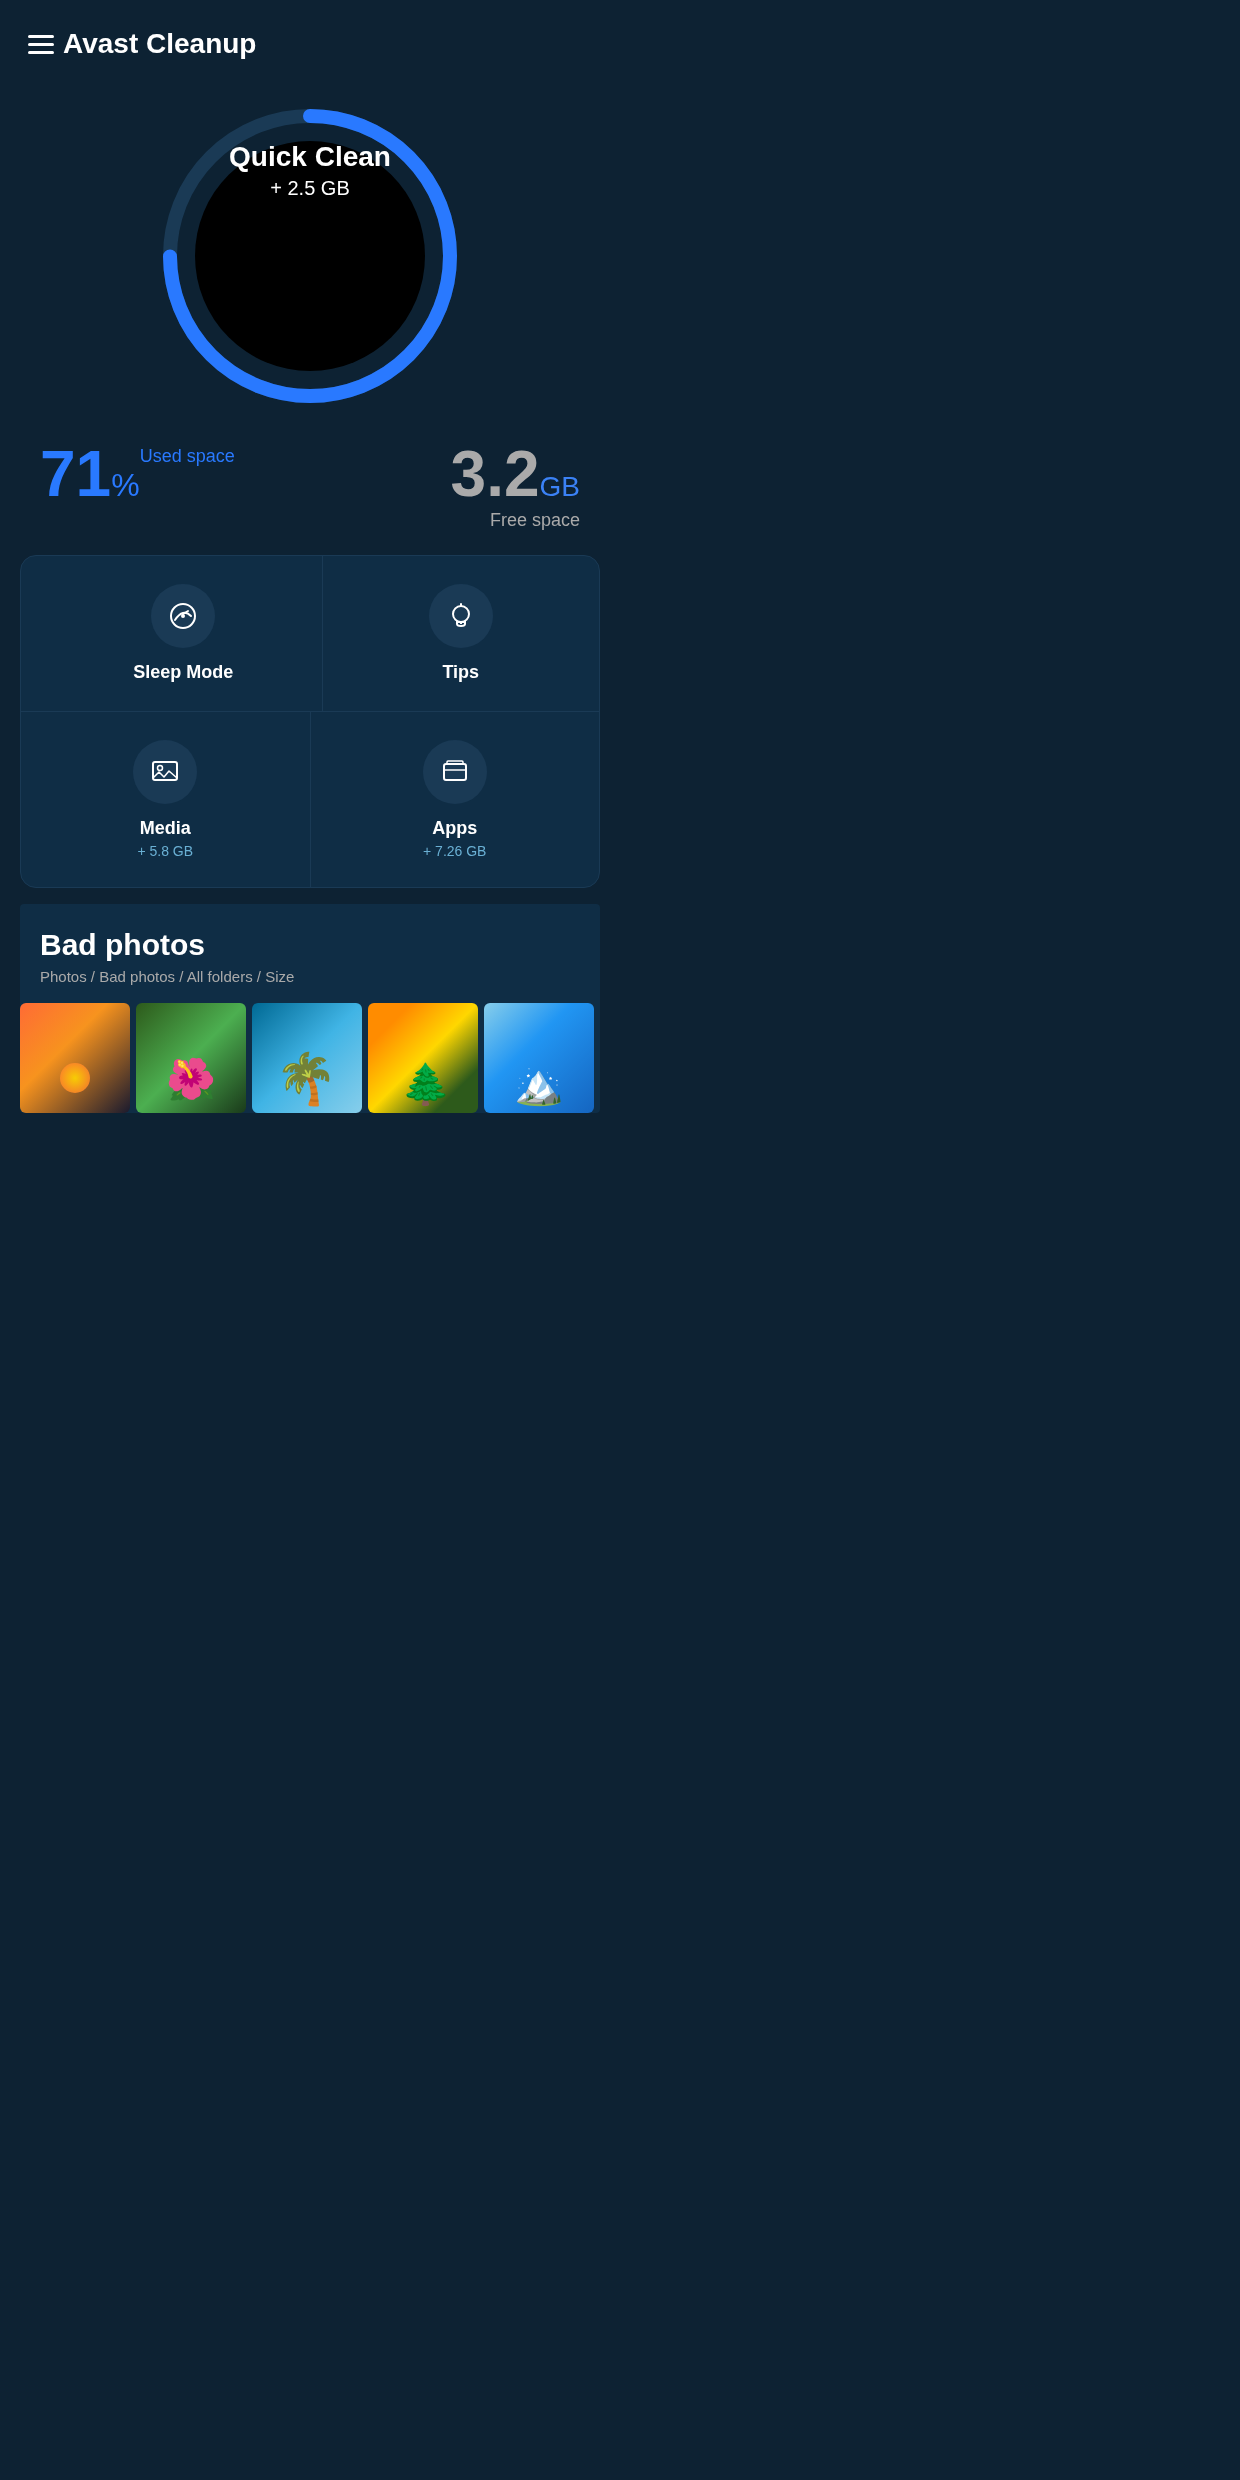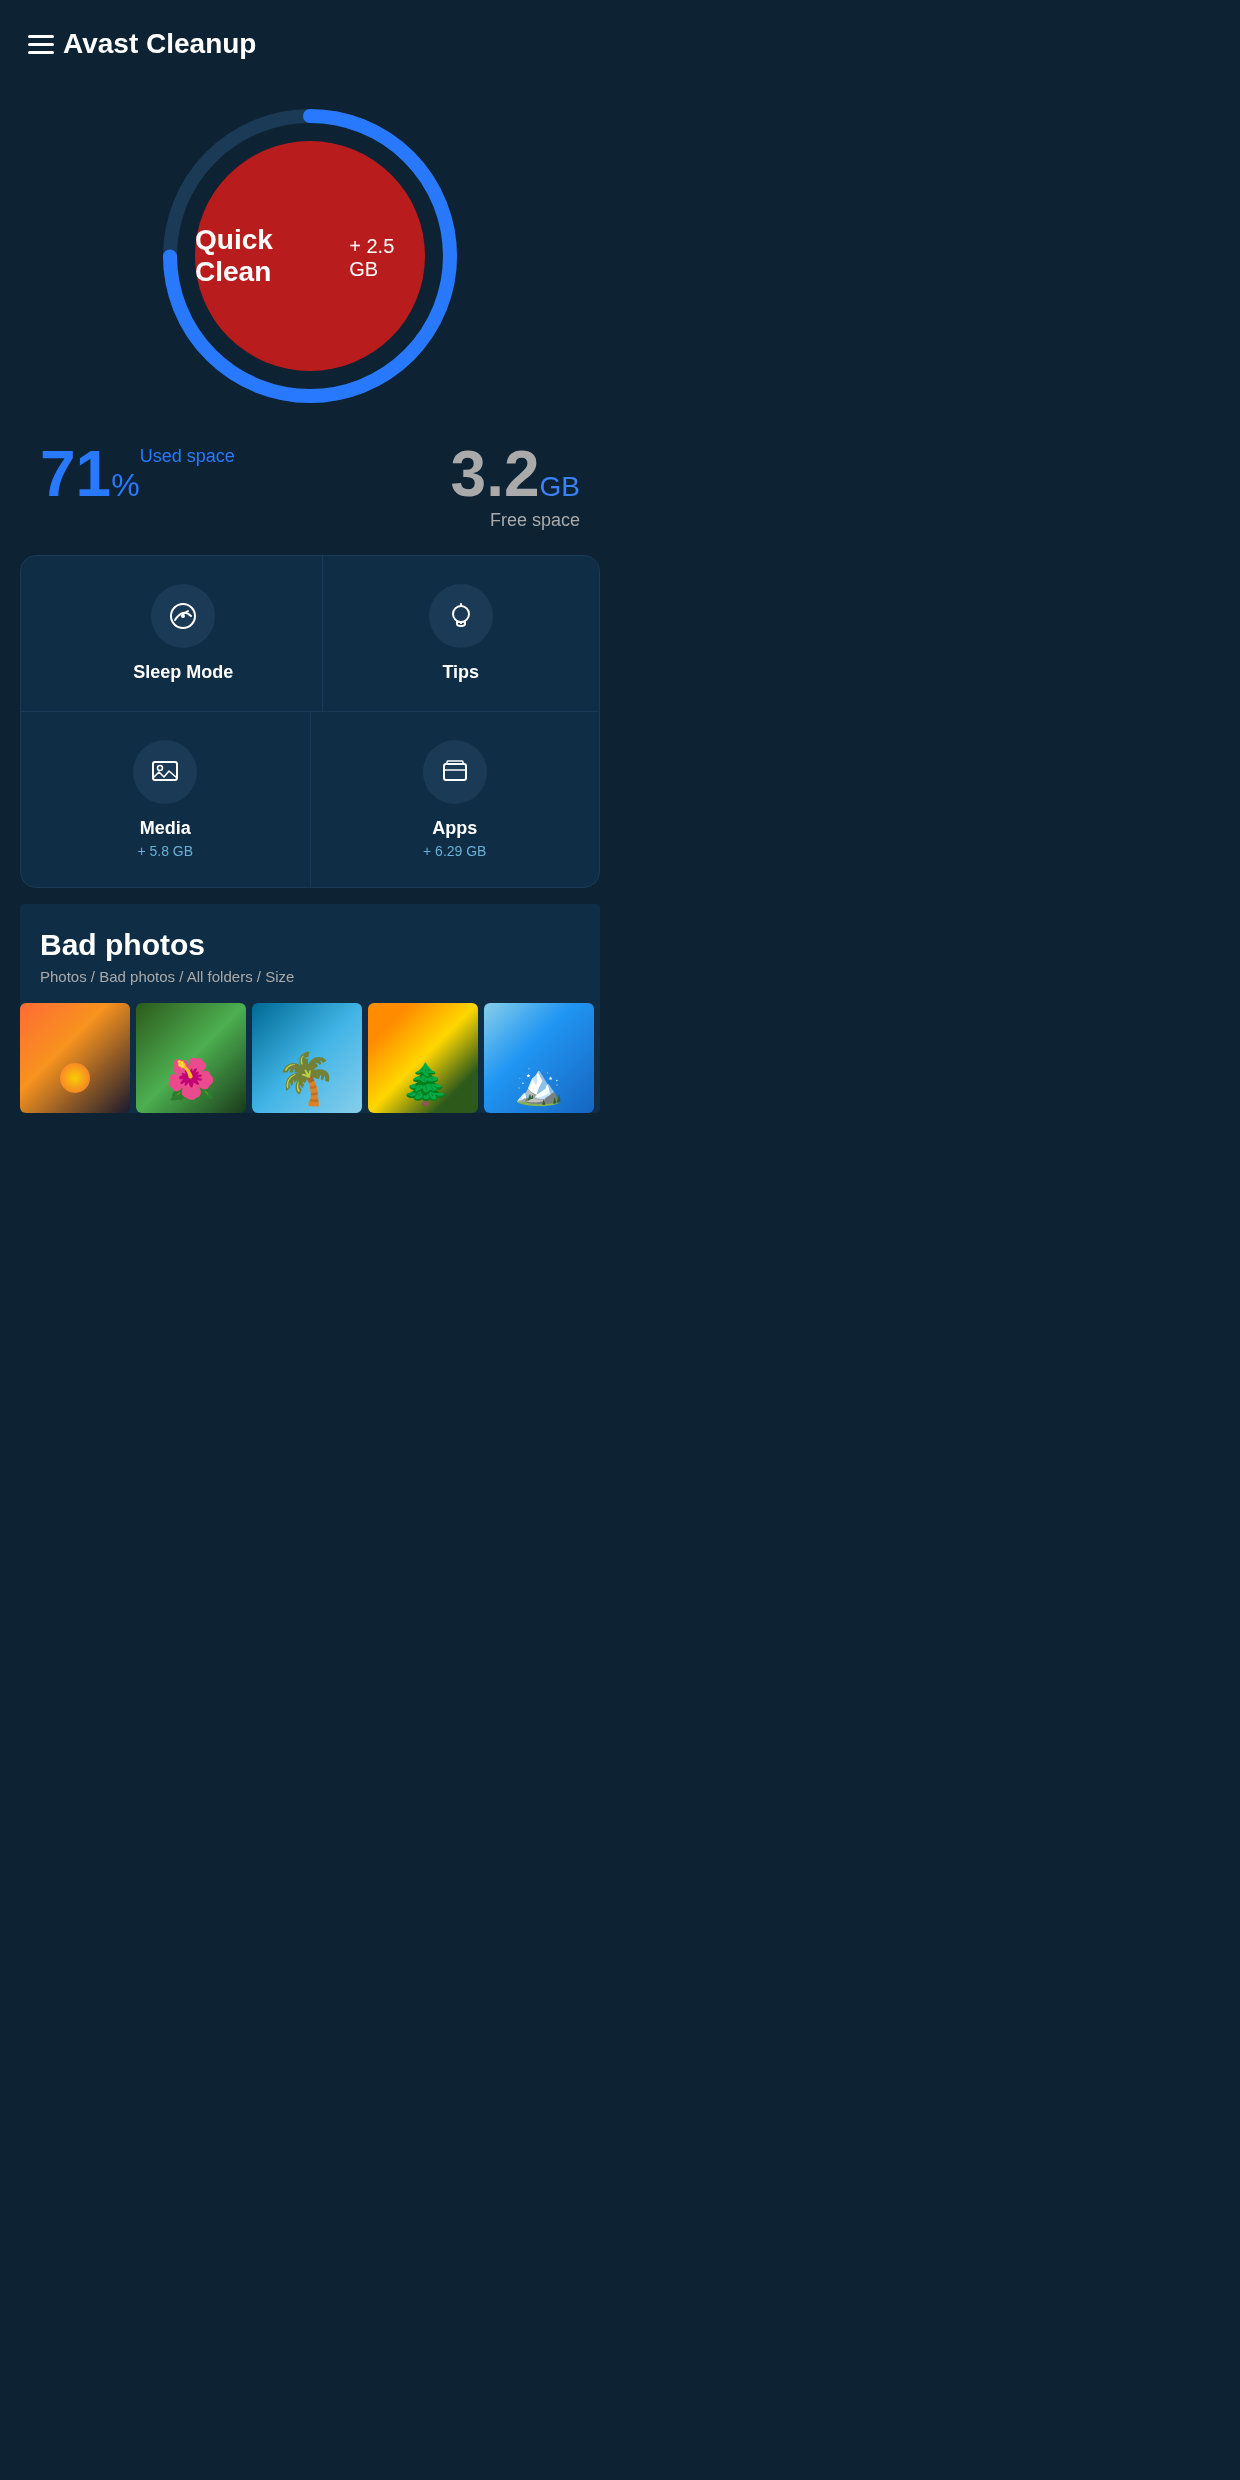--- a/index.html
+++ b/index.html
@@ -66,24 +66,24 @@
       transform: rotate(-90deg);
     }
 
     .circle-inner {
       position: absolute;
       top: 50%;
       left: 50%;
       transform: translate(-50%, -50%);
       width: 230px;
       height: 230px;
-      background: #b91c1c;
+      background: #000000;
       border-radius: 50%;
       display: flex;
-      flex-direction: row;
+      flex-direction: column;
       align-items: center;
       justify-content: flex-start;
       cursor: pointer;
     }
 
     .circle-label {
       font-size: 28px;
       font-weight: 700;
       color: white;
     }
@@ -393,21 +393,21 @@
     <div class="feature-cell">
       <div class="feature-icon-circle">
 
         <svg width="32" height="32" viewBox="0 0 32 32" fill="none" xmlns="http://www.w3.org/2000/svg">
           <rect x="5" y="8" width="22" height="16" rx="2" stroke="white" stroke-width="2" fill="none"></rect>
           <rect x="8" y="5" width="16" height="3" rx="1" stroke="white" stroke-width="1.5" fill="none"></rect>
           <line x1="5" y1="14" x2="27" y2="14" stroke="white" stroke-width="1.5"></line>
         </svg>
       </div>
       <span class="feature-label">Apps</span>
-      <span class="feature-sub">+ 6.29 GB</span>
+      <span class="feature-sub">+ 7.26 GB</span>
     </div>
   </div>
 </div>
 
 <div class="bad-photos-section">
   <div class="bad-photos-title">Bad photos</div>
   <div class="bad-photos-breadcrumb">Photos  /  Bad photos  /  All folders  /  Size</div>
   <div class="photos-row">
     <div class="photo-thumb photo-1">
       <div class="photo-inner"></div>

